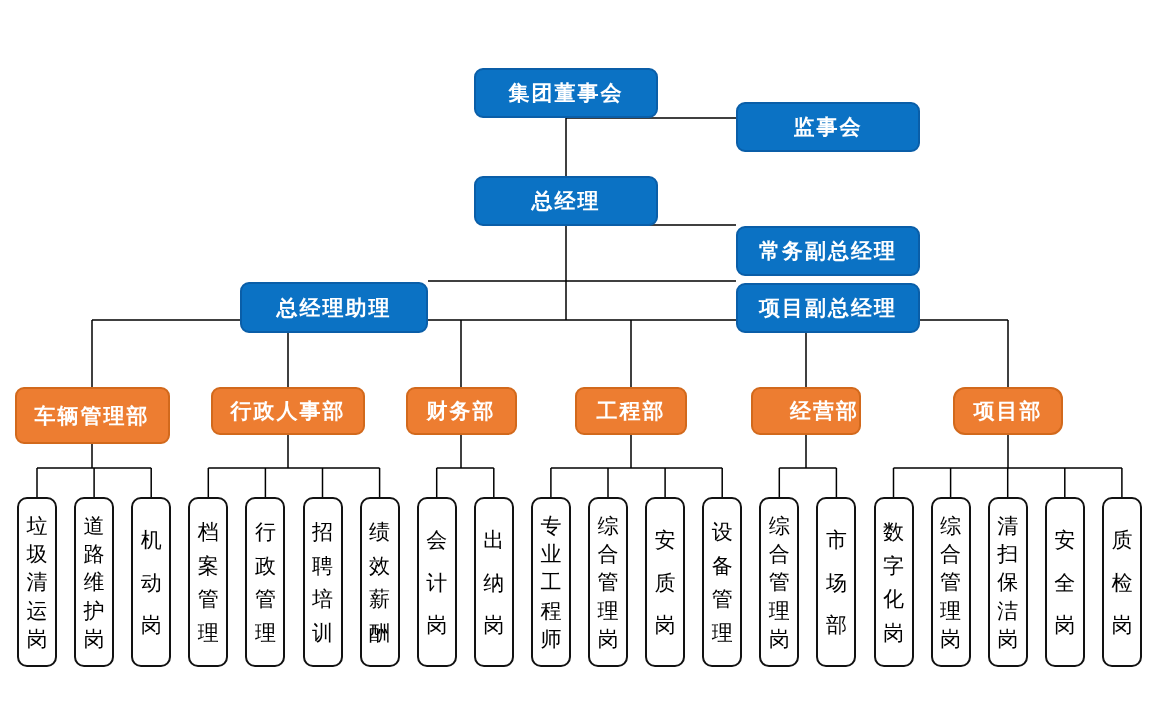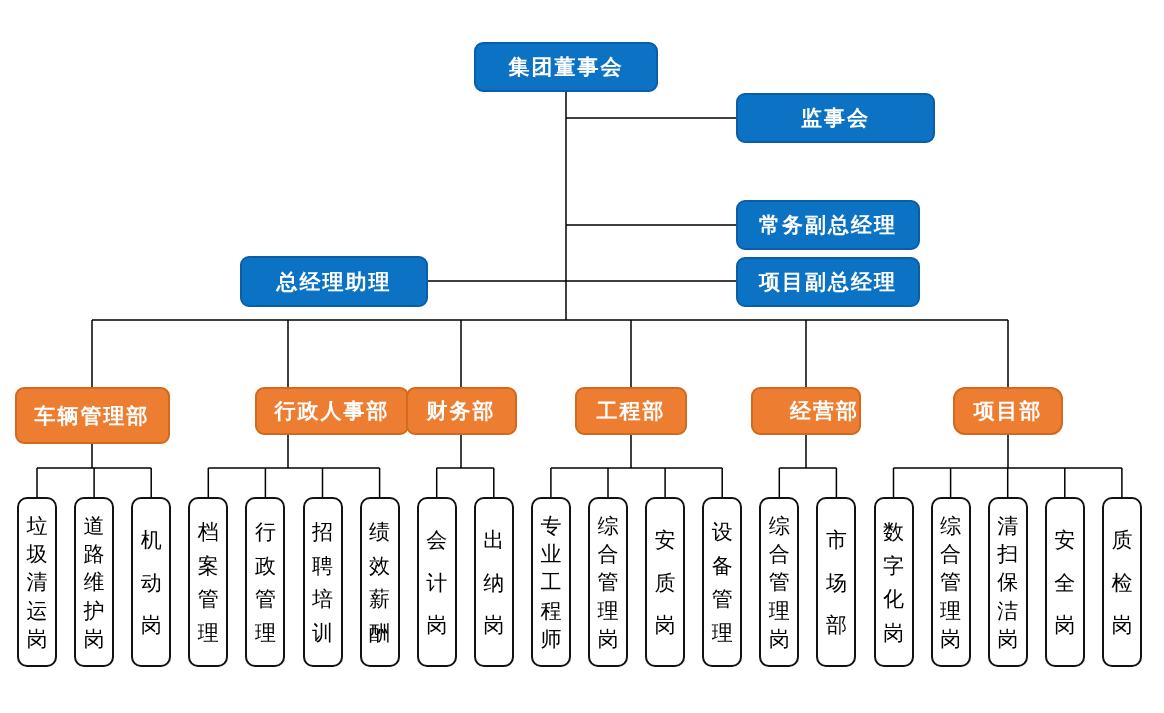--- a/index.html
+++ b/index.html
@@ -6,21 +6,21 @@
   .canvas{
     position:relative;width:1164px;height:713px;background:#fff;
     font-family:"Liberation Sans","DejaVu Sans",sans-serif;overflow:hidden;
   }
   #connectors{position:absolute;left:0;top:0;width:1164px;height:713px;}
   .node{
     position:absolute;box-sizing:border-box;display:flex;align-items:center;justify-content:center;
     border-radius:9px;color:#fff;font-size:21px;font-weight:600;letter-spacing:2px;
     white-space:nowrap;
   }
-  .blue{background:var(--blue,#0B72C4);border:2px solid var(--blue-border,#0A5EA8);}
+  .blue{background:var(--blue,#0B72C4);border:2px solid var(--blue-border,#0A5EA8);margin-top:26px;}
   .orange{background:var(--orange,#ED7D31);border:2px solid var(--orange-border,#D2691C);}
   .pos{
     position:absolute;box-sizing:border-box;background:#fff;border:2px solid #121212;border-radius:10px;
     display:flex;flex-direction:column;align-items:center;justify-content:space-evenly;
     color:#000;font-size:21px;font-weight:400;padding:9px 0;
   }
   .pos span{line-height:1;display:block;}
 </style>
 </head>
 <body>
@@ -69,24 +69,27 @@
       <line x1="950.6" y1="468" x2="950.6" y2="497" stroke="#000000" stroke-width="1.5"></line>
       <line x1="1007.7" y1="468" x2="1007.7" y2="497" stroke="#000000" stroke-width="1.5"></line>
       <line x1="1064.8" y1="468" x2="1064.8" y2="497" stroke="#000000" stroke-width="1.5"></line>
       <line x1="1121.9" y1="468" x2="1121.9" y2="497" stroke="#000000" stroke-width="1.5"></line>
     </svg>
 
   <div class="node blue" style="left:474px;top:42px;width:184px;height:50px;">
     <span>集团董事会</span>
   </div>
 
-  <div class="node blue" style="left:736px;top:93px;width:199px;height:50px;text-align:center;">
+  <div class="node blue" style="left:736px;top:76px;width:184px;height:50px;text-align:center;">
     <span>监事会</span>
   </div>
 
+  <div class="node blue" style="left:474px;top:150px;width:184px;height:50px;">
+    <span>总经理</span>
+  </div>
 
   <div class="node blue" style="left:736px;top:200px;width:184px;height:50px;">
     <span>常务副总经理</span>
   </div>
 
   <div class="node blue" style="left:240px;top:256px;width:188px;height:51px;">
     <span>总经理助理</span>
   </div>
 
   <div class="node blue" style="left:736px;top:257px;width:184px;height:50px;">
@@ -109,21 +112,21 @@
         <span>路</span>
         <span>维</span>
         <span>护</span>
         <span>岗</span>
       </div>
       <div class="pos" style="left: 131.2px; top: 497px; width: 40px; height: 170px;">
         <span>机</span>
         <span>动</span>
         <span>岗</span>
       </div>
-      <div class="node orange" style="left: 211px; top: 387px; width: 154px; height: 48px; margin-left: 44px;">
+      <div class="node orange" style="left: 211px; top: 387px; width: 154px; height: 48px;">
         <span>行政人事部</span>
       </div>
       <div class="pos" style="left: 188.3px; top: 497px; width: 40px; height: 170px;">
         <span>档</span>
         <span>案</span>
         <span>管</span>
         <span>理</span>
       </div>
       <div class="pos" style="left: 245.4px; top: 497px; width: 40px; height: 170px;">
         <span>行</span>

